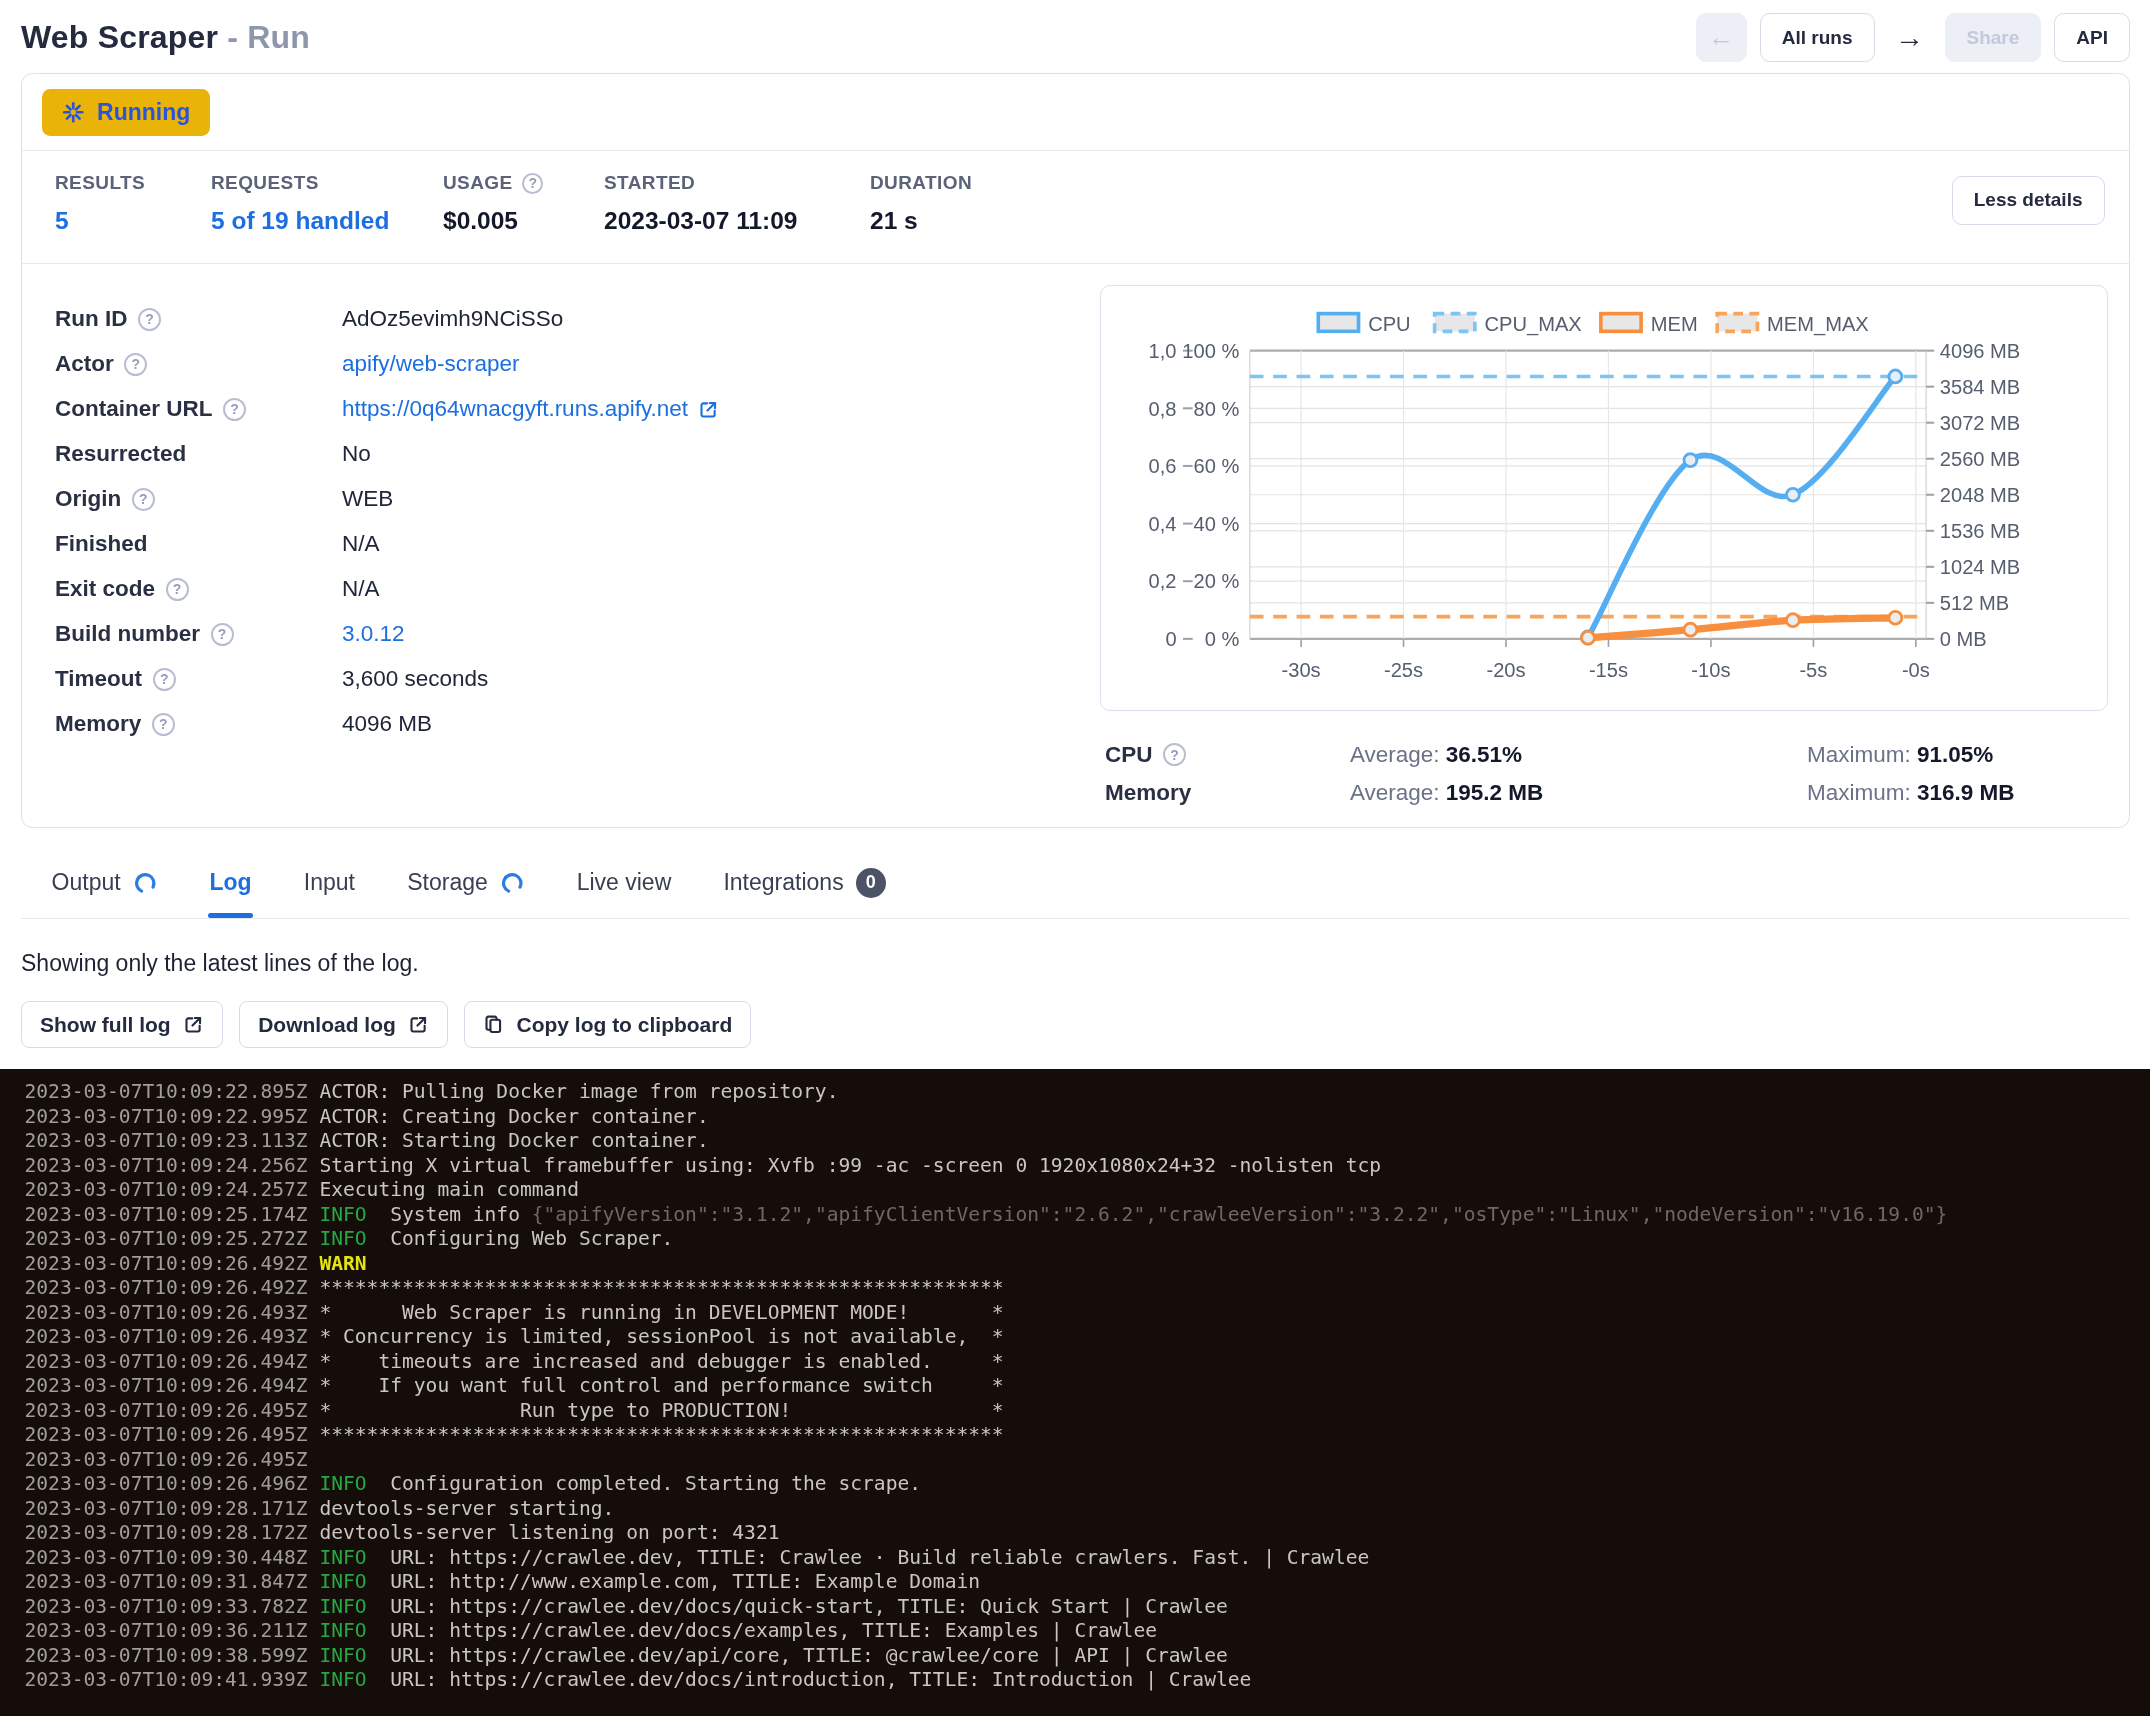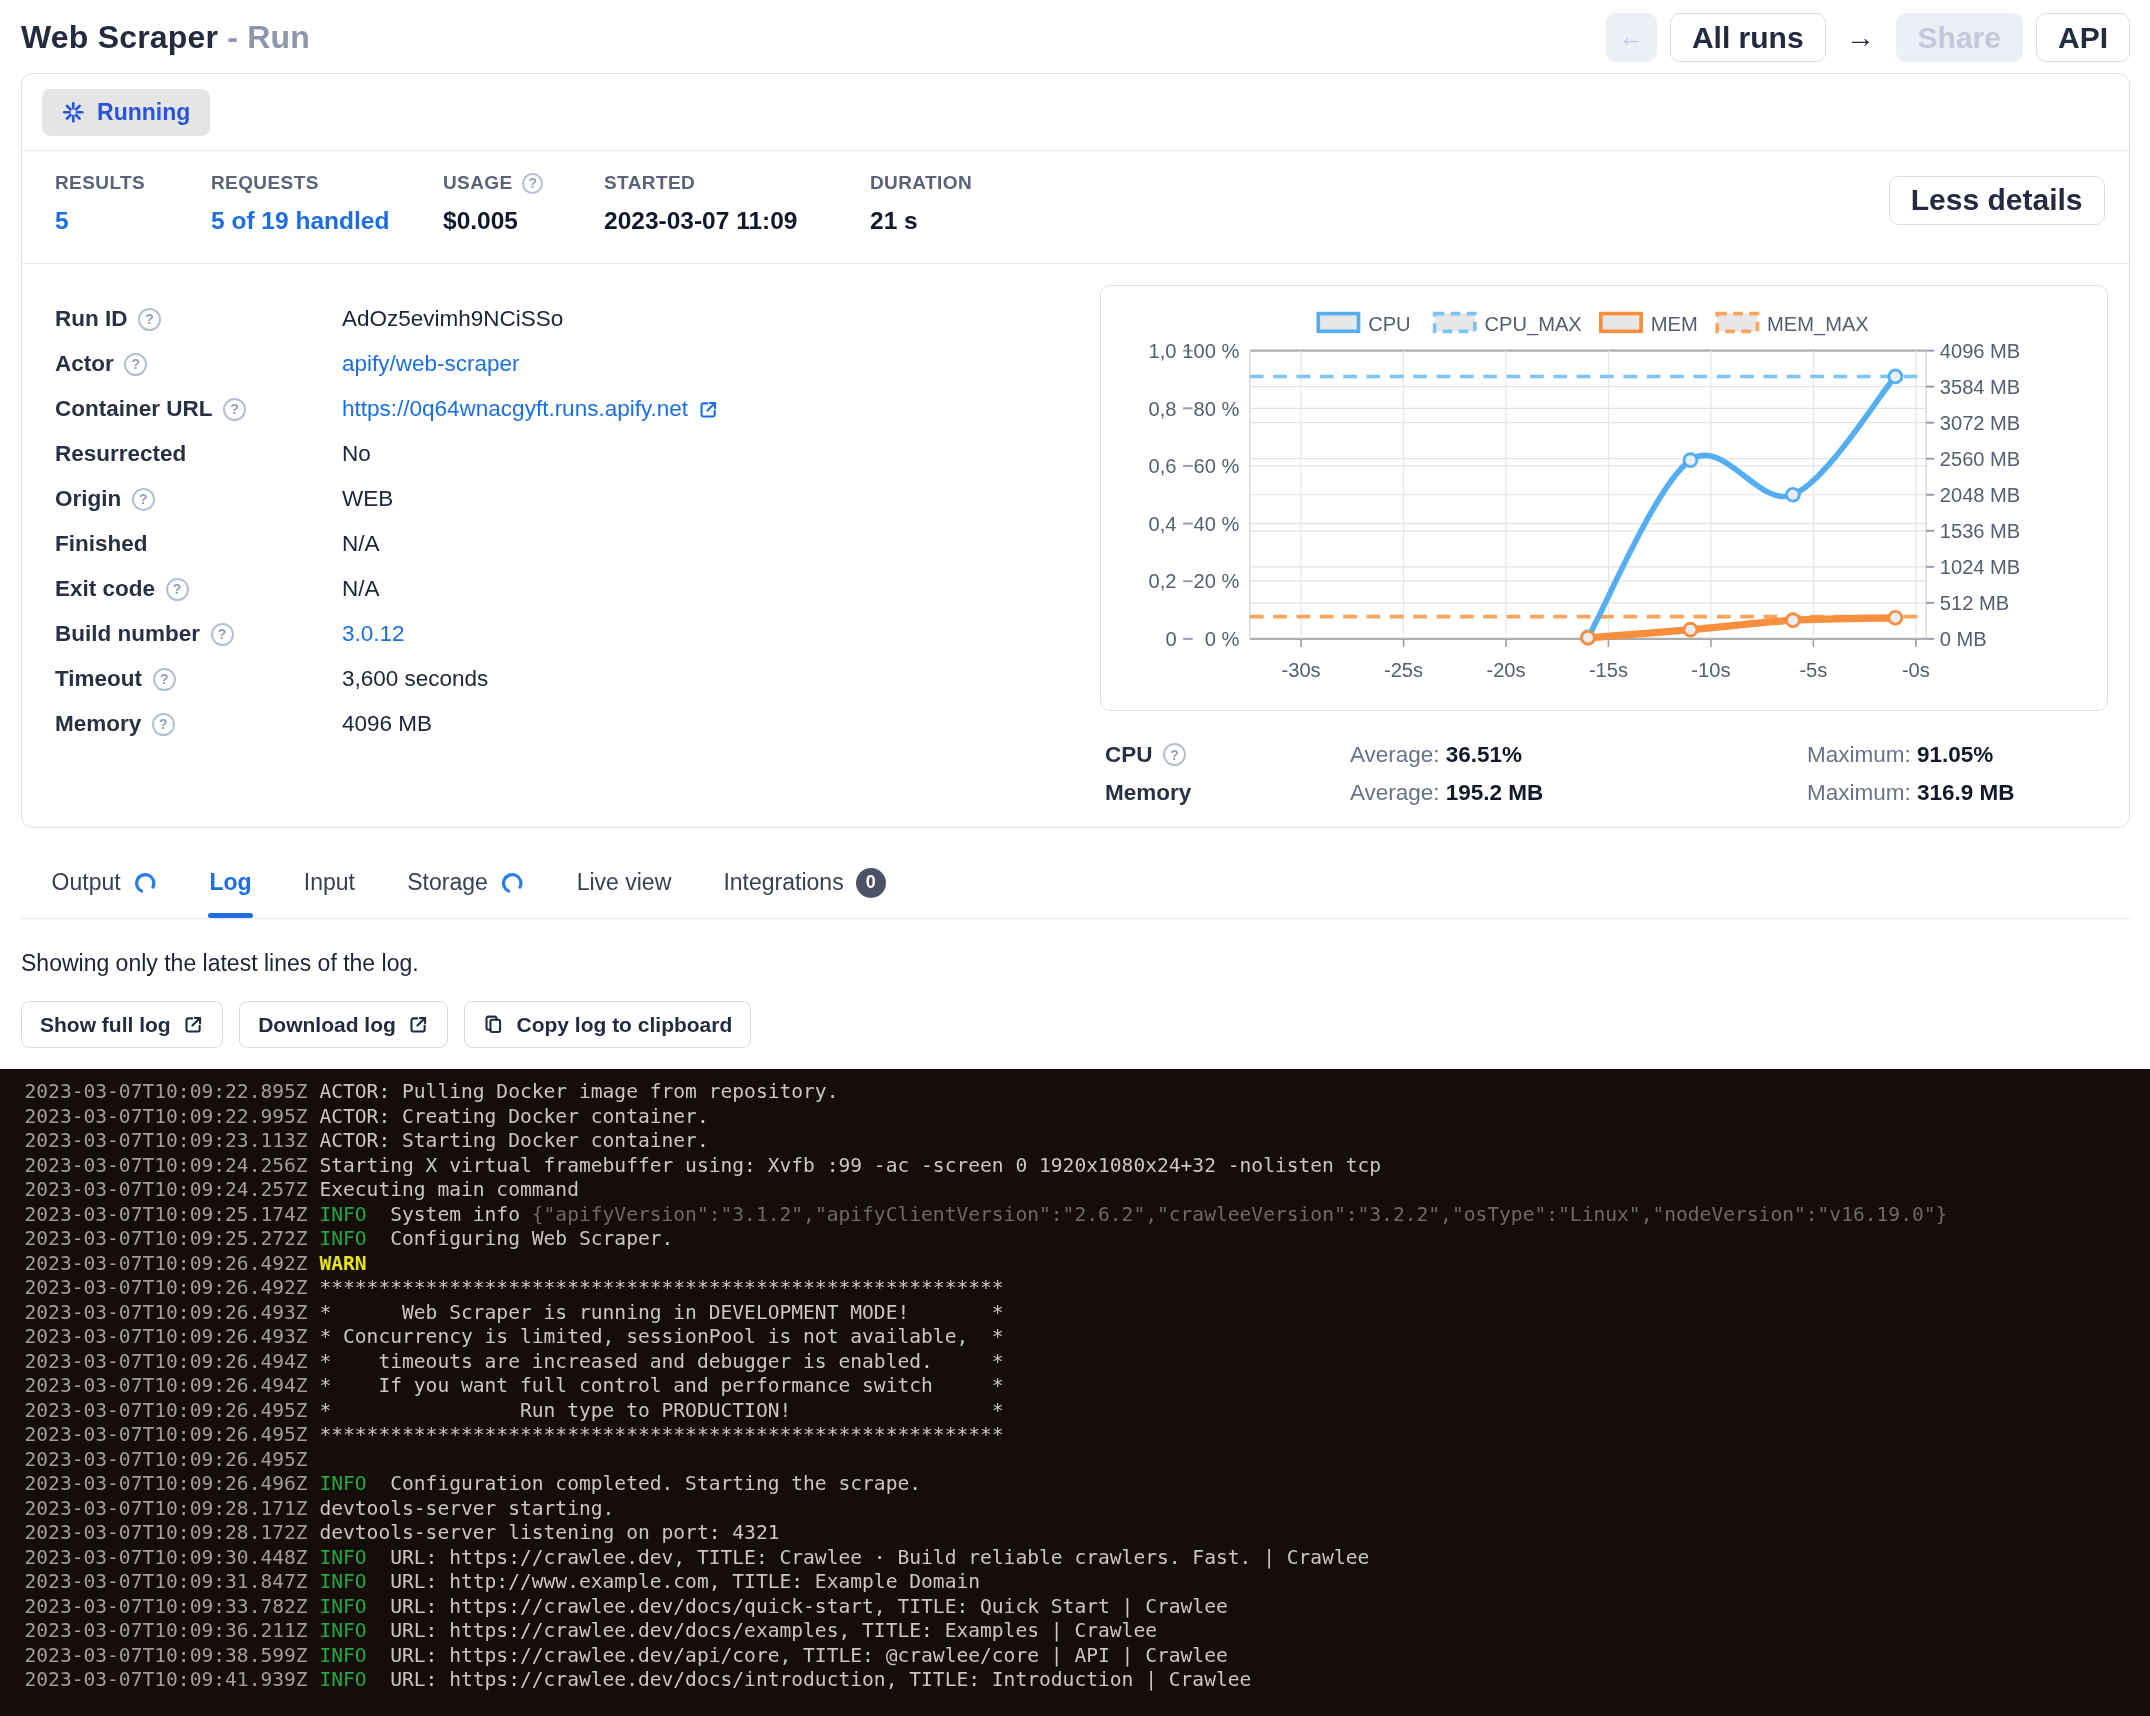--- a/index.html
+++ b/index.html
@@ -11,31 +11,31 @@
   .page { padding:0 21px; }
 
   
   .topbar { display:flex; justify-content:space-between; align-items:center; padding:13px 0 11.4px; }
   .page-title { font-size:32px; font-weight:700; color:#252b3f; letter-spacing:0.2px; }
   .page-title .sub { color:#8d96ad; }
   .hbtns { display:flex; gap:13px; align-items:center; }
   .btn {
     display:inline-flex; align-items:center; gap:11.4px; height:49px; padding:0 21px;
     border:1.6px solid #d7dbe8; border-radius:9.8px; background:#fff;
-    font-size:30px; font-weight:700; color:#252b3f; cursor:pointer; font-family:inherit;
+    font-size:19px; font-weight:700; color:#252b3f; cursor:pointer; font-family:inherit;
   }
   .btn.disabled { background:#eceff6; border-color:#eceff6; color:#c3c9da; cursor:default; }
   .btn.iconbtn { width:51px; padding:0; justify-content:center; font-size:26px; }
   .btn.plain { border-color:transparent; background:transparent; font-size:29px; padding:0 6.5px; }
 
   
   .card { border:1.6px solid #dde0ec; border-radius:11.4px; background:#fff; }
   .status-row { padding:14.7px 19.6px; border-bottom:1.6px solid #e8eaf2; }
   .badge {
-    display:inline-flex; align-items:center; gap:11.4px; background:#e5e5e5; color:#2b55d8;
+    display:inline-flex; align-items:center; gap:11.4px; background:#eab308; color:#2b55d8;
     font-size:23px; font-weight:600; padding:9.8px 19.6px; border-radius:8.2px;
   }
   .stats-row { display:flex; align-items:flex-start; padding:21px 33px 28px; border-bottom:1.6px solid #e8eaf2; position:relative; }
   .stat { margin-right:21px; }
   .stat-label { font-size:19px; font-weight:700; color:#5b6378; letter-spacing:0.4px; display:flex; gap:9.8px; align-items:center; }
   .stat-value { margin-top:13px; font-size:24.5px; font-weight:700; color:#14182b; }
   .stat-value.link { color:#1d6fe0; }
   .less-wrap { position:absolute; right:24.5px; top:24.5px; }
 
   .card-body { display:flex; padding:21px 21px 14.7px 33px; gap:33px; }

